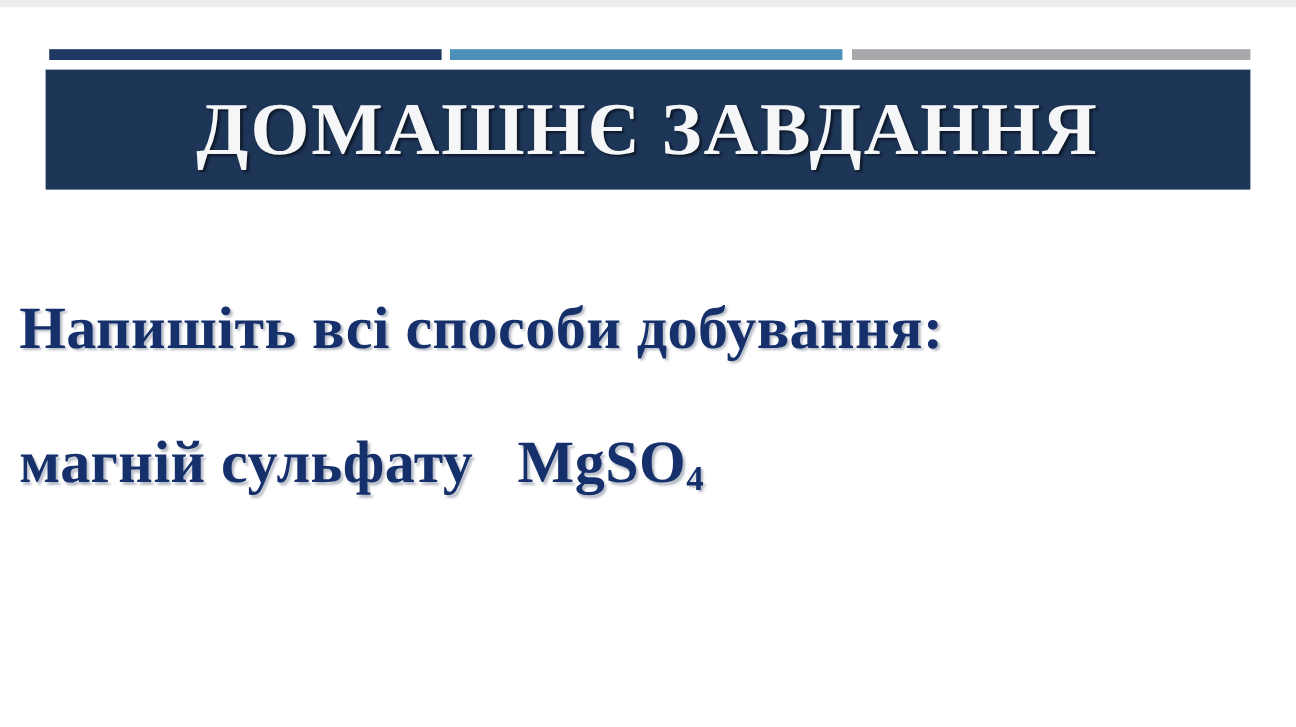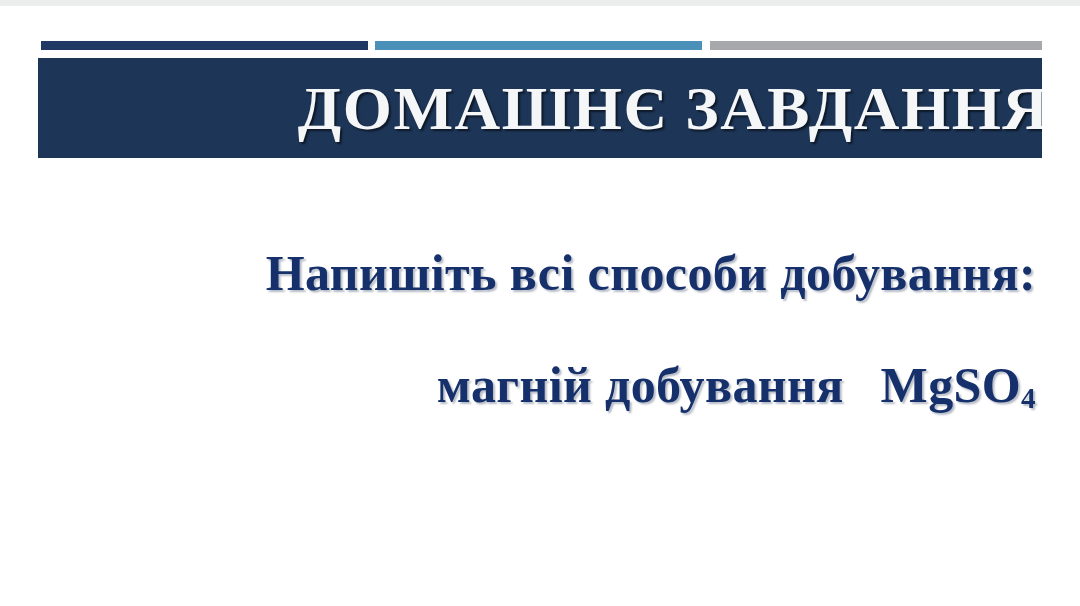--- a/index.html
+++ b/index.html
@@ -51,42 +51,42 @@
   
   #title-banner {
     position: absolute;
     left: 38px;
     top: 58px;
     width: 1004px;
     height: 100px;
     background: #1d3557;
     display: flex;
     align-items: center;
-    justify-content: flex-end;
+    justify-content: center;
     overflow: hidden;
   }
   #title-text {
     color: #f4f6f8;
     font-family: "Liberation Serif", serif;
     font-weight: 700;
     font-size: 62px;
     line-height: 1;
     letter-spacing: 1.5px;
     white-space: nowrap;
     text-shadow: 2px 2px 2px rgba(0,0,0,0.55);
     transform: scaleX(1.02);
   }
 
   
   #body-block {
     position: absolute;
-    left: 4px;
+    left: 16px;
     top: 248px;
     width: 1032px;
-    text-align: right;
+    text-align: left;
   }
   .body-line {
     color: #16306b;
     font-family: "Liberation Serif", serif;
     font-weight: 700;
     font-size: 50px;
     line-height: 1.0;
     letter-spacing: 0.4px;
     white-space: nowrap;
     text-shadow: 2px 2px 2px rgba(120,130,150,0.55);
@@ -114,16 +114,16 @@
     <div class="rule-bar" id="rule-bar-blue"></div>
     <div class="rule-bar" id="rule-bar-gray"></div>
   </div>
 
   <div id="title-banner">
     <div id="title-text">ДОМАШНЄ ЗАВДАННЯ</div>
   </div>
 
   <div id="body-block">
     <div class="body-line" id="body-line-1">Напишіть всі способи добування:</div>
-    <div class="body-line" id="body-line-2"><span>магній добування </span><span class="formula"><span>MgSO</span><sub>4</sub></span></div>
+    <div class="body-line" id="body-line-2"><span>магній сульфату </span><span class="formula"><span>MgSO</span><sub>4</sub></span></div>
   </div>
 
 </div>
 
 </body></html>

